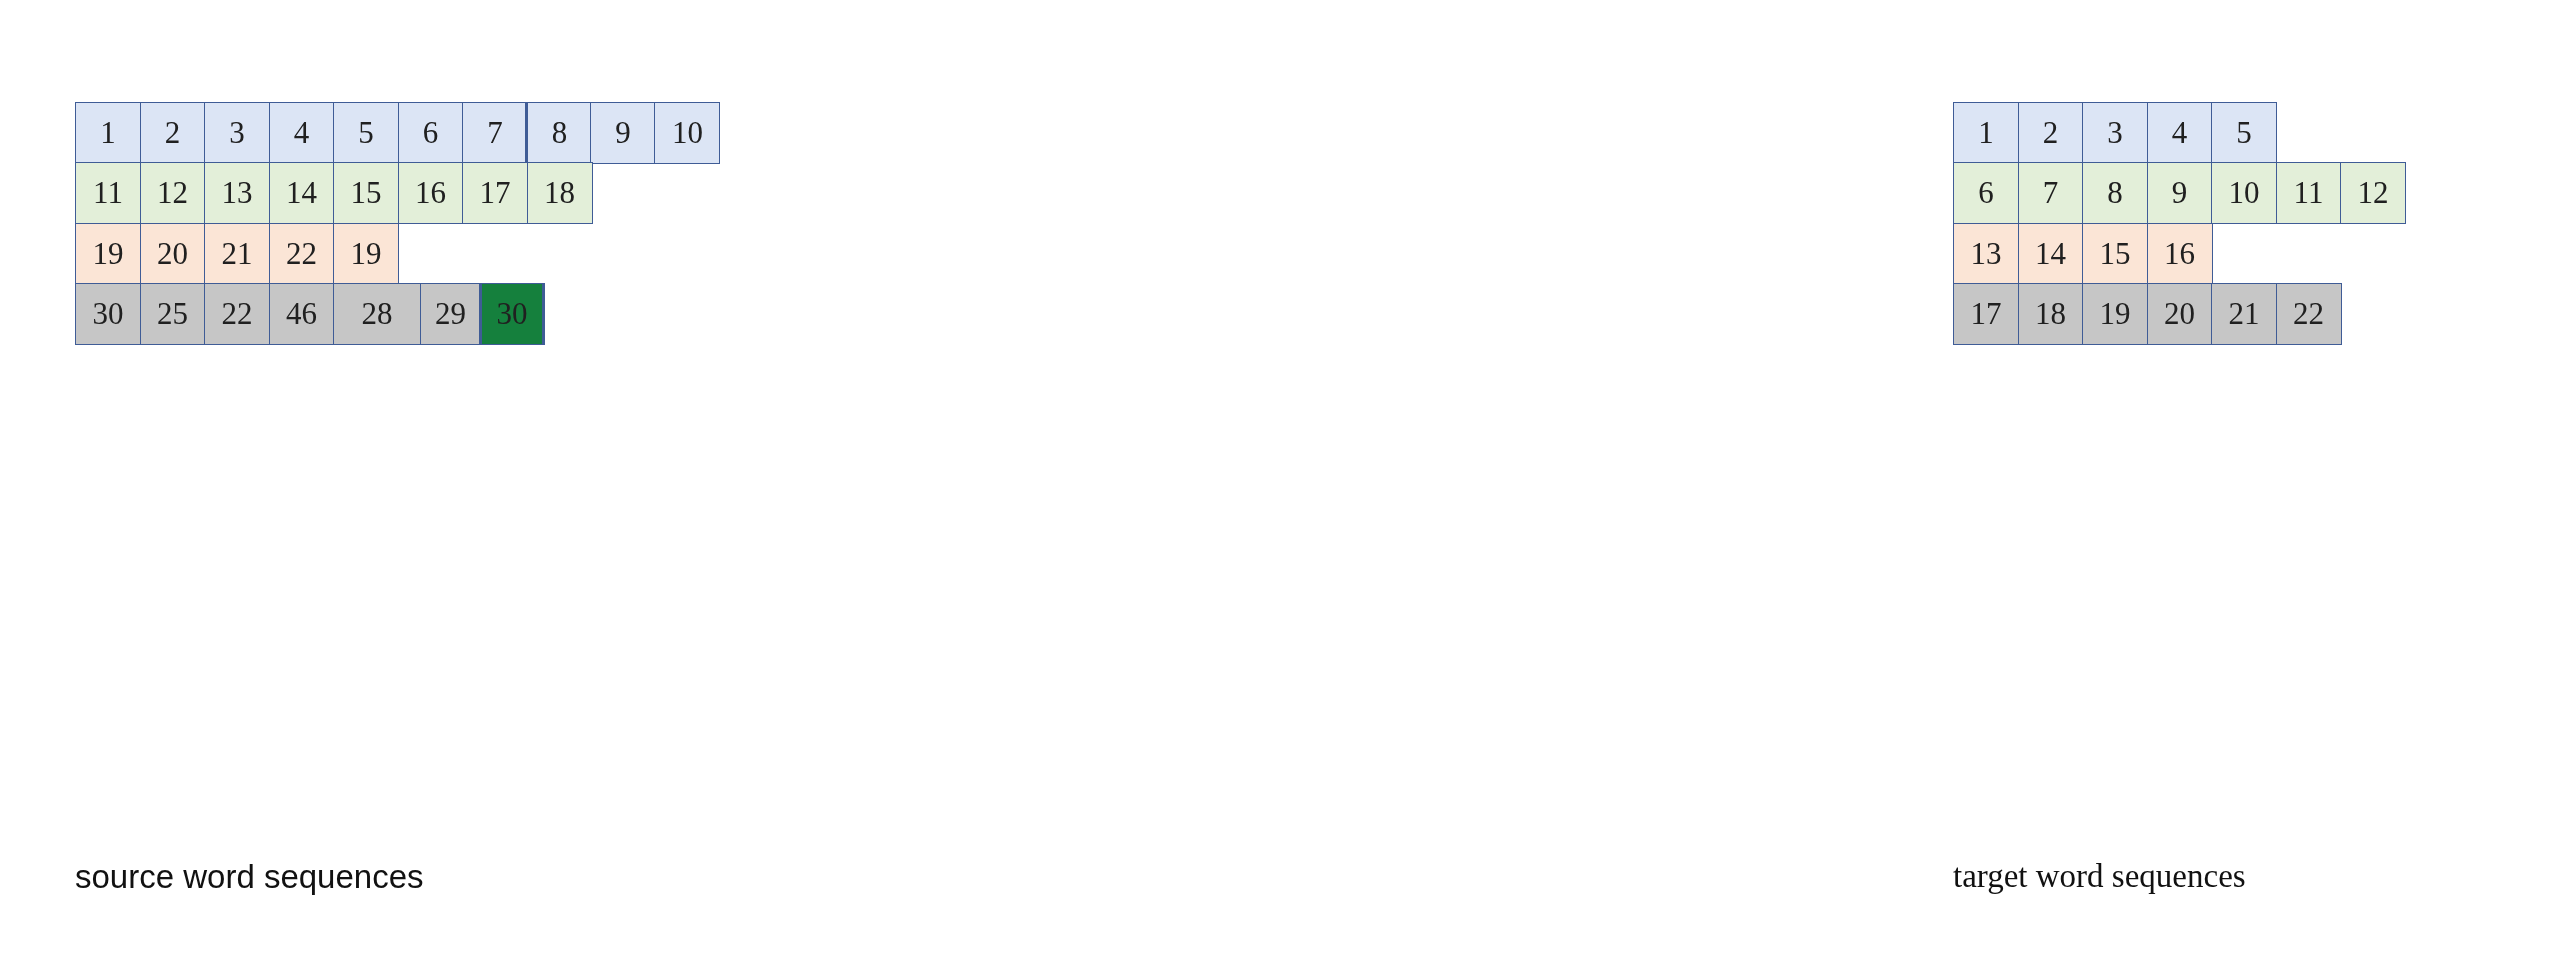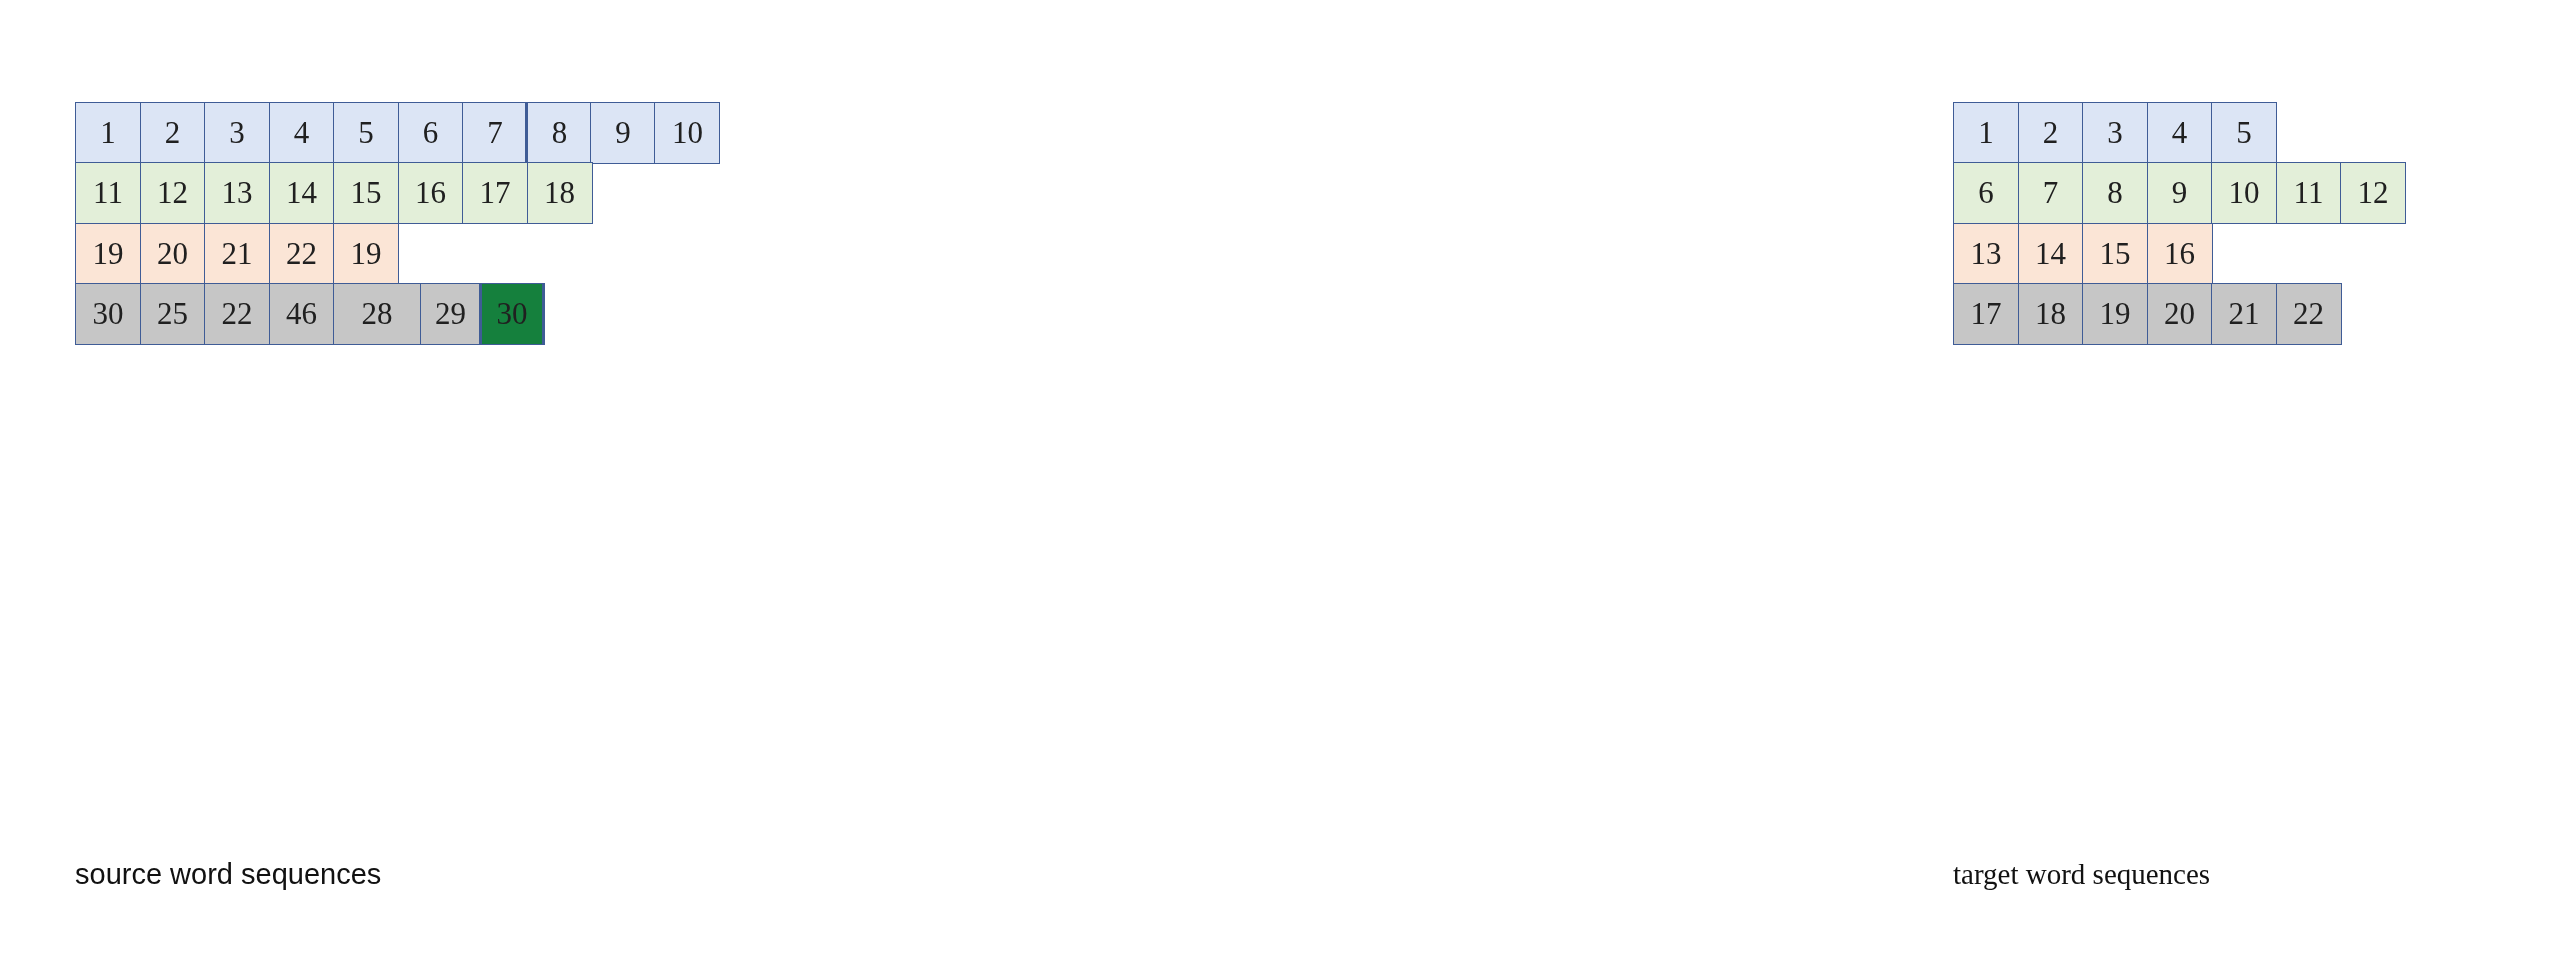--- a/index.html
+++ b/index.html
@@ -51,21 +51,21 @@
     border-left-color: #3f5c96;
     margin-left: -2.6px;
   }
   .cell.thickright {
     border-right-width: 3.6px;
     border-right-color: #3f5c96;
   }
   .caption {
     position: absolute;
     font-family: "Liberation Sans", sans-serif;
-    font-size: 29px;
+    font-size: 33px;
     color: #111111;
     white-space: nowrap;
   }
 </style>
 </head>
 <body>
 
 <div class="diagram">
 
   <div class="group" id="source-group" style="left: 75px; top: 103px;">

